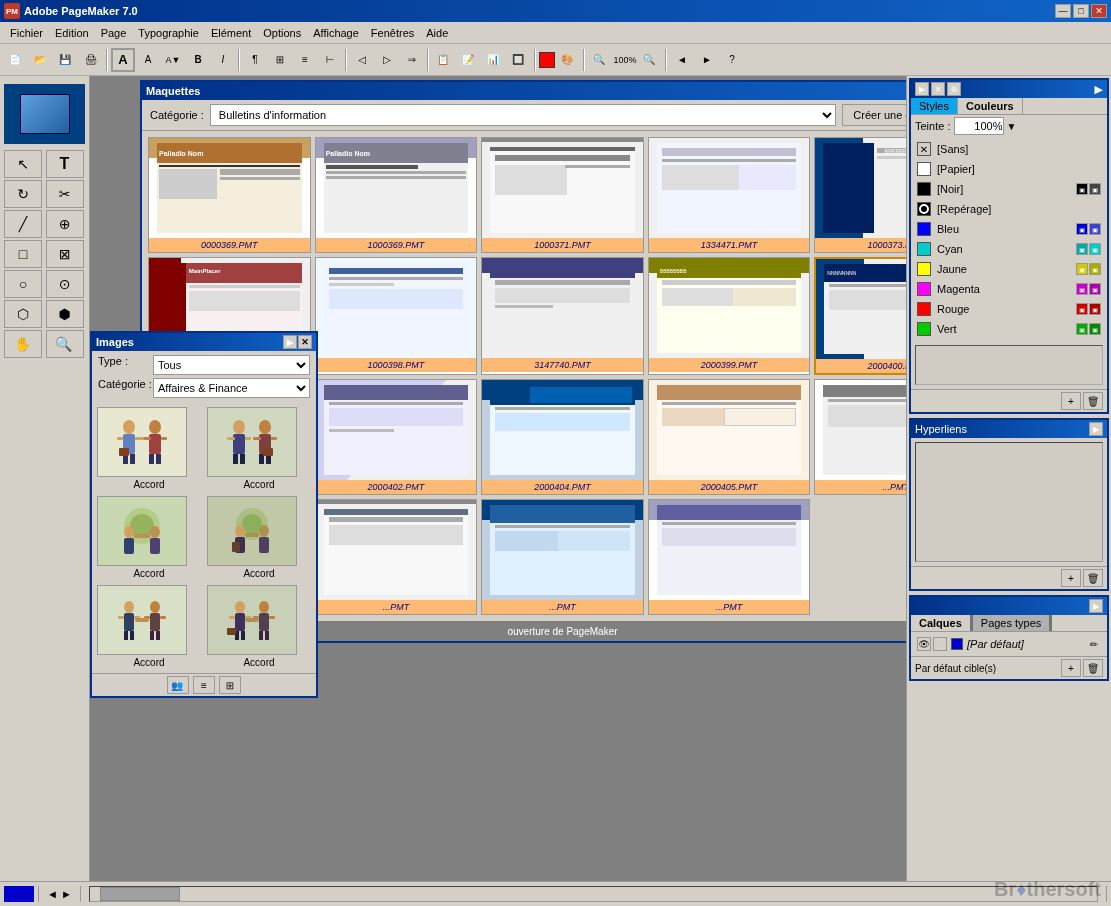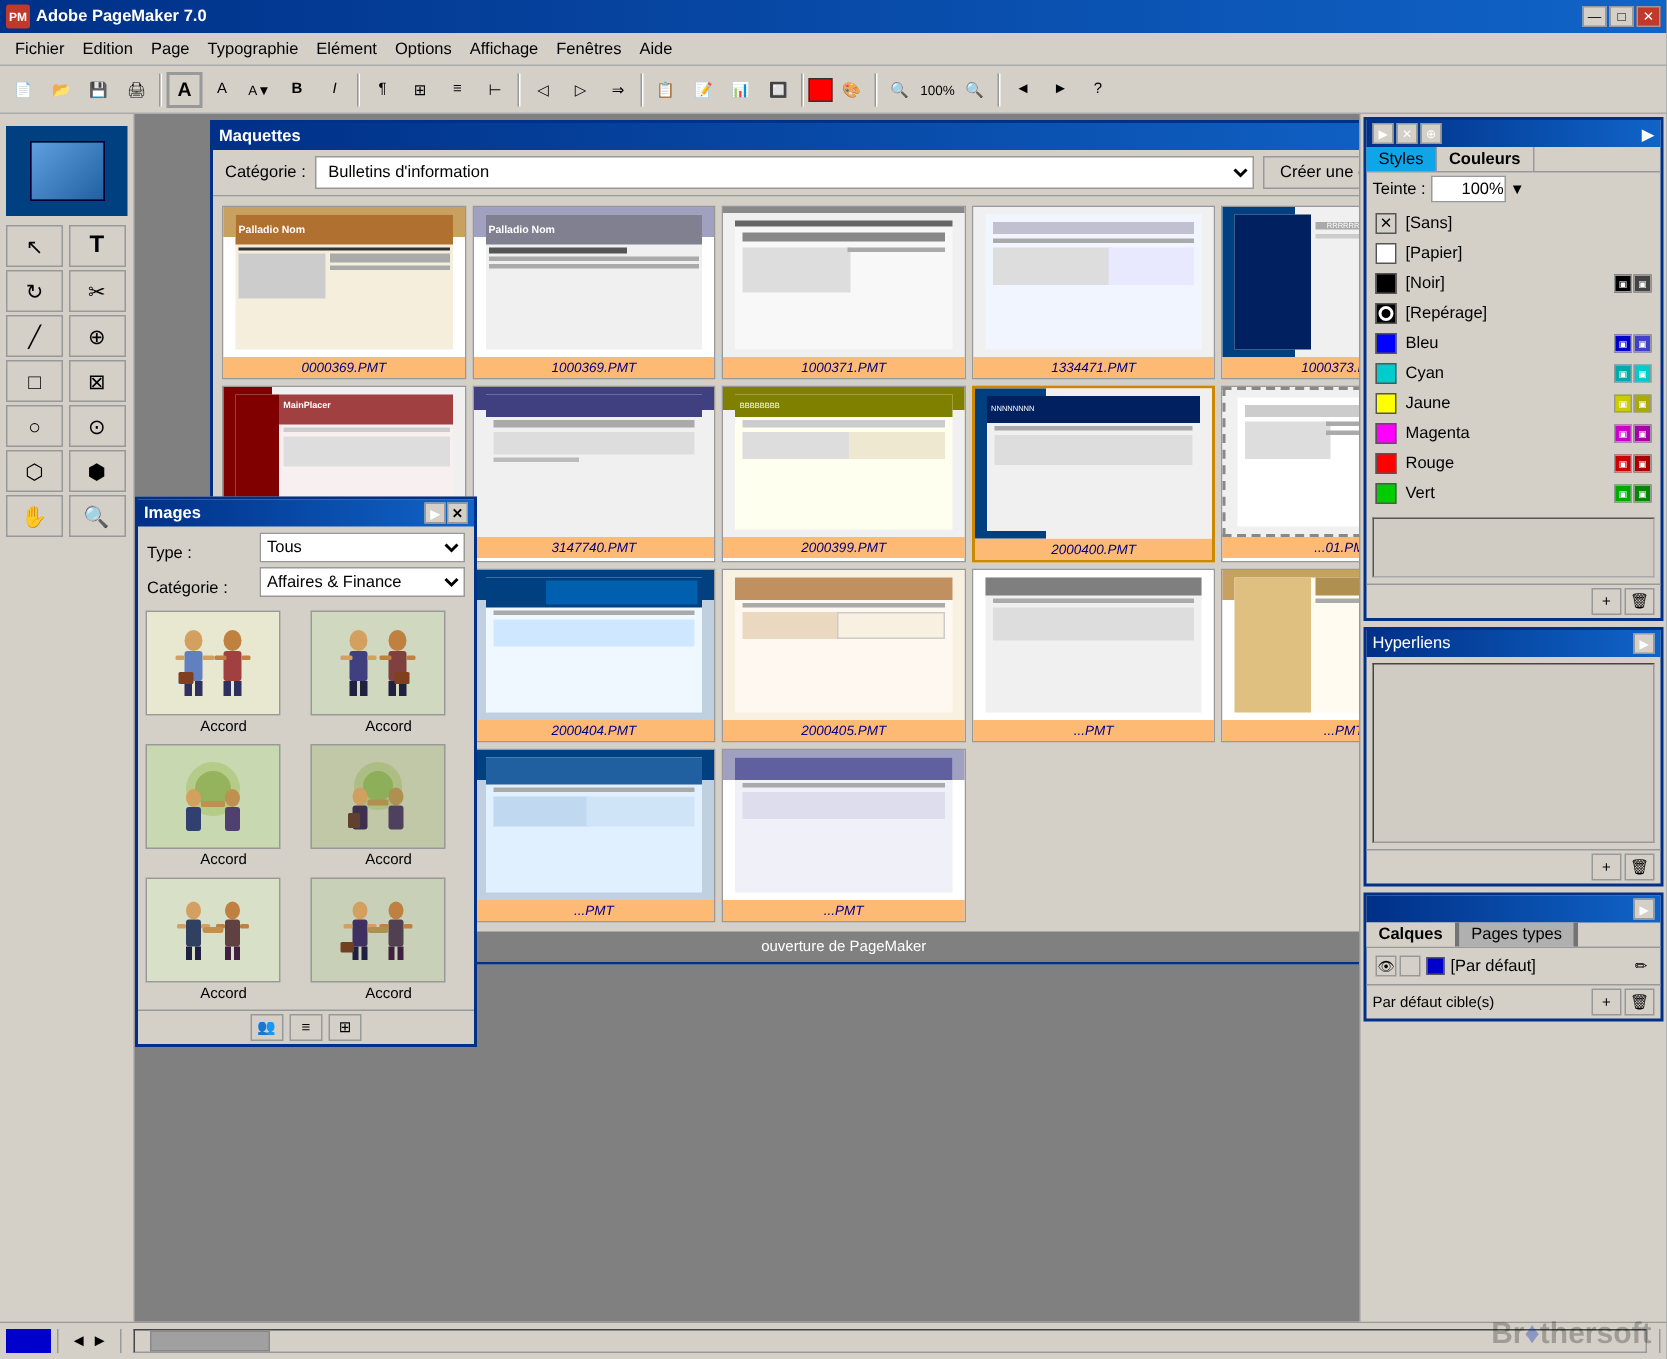--- a/index.html
+++ b/index.html
@@ -77,33 +77,33 @@
     .calques-panel { border: 2px solid #003087; margin: 2px; background: #d4d0c8; }
     .calques-tabs { display: flex; border-bottom: 1px solid #999; }
     .calques-tab { padding: 2px 8px; font-size: 11px; cursor: pointer; border-right: 3px solid #737373; }
     .calques-tab.active { background: #d4d0c8; font-weight: bold; }
     .calques-tab.inactive { background: #b0b0b0; }
     .calques-list { padding: 2px; }
     .calques-item { display: flex; align-items: center; height: 20px; padding: 1px 4px; gap: 4px; }
     .calques-icons { display: flex; gap: 2px; }
     .calques-icon { width: 14px; height: 14px; border: 1px solid #999; display: flex; align-items: center; justify-content: center; font-size: 9px; }
     .calques-color { width: 12px; height: 12px; background: #000; border: 1px solid #555; }
-    .calques-name { font-size: 11px; flex: 1; }
+    .calques-name { font-size: 11px; flex: 1; font-style: italic; }
     .calques-edit { width: 14px; height: 14px; display: flex; align-items: center; justify-content: center; font-size: 10px; cursor: pointer; }
     .calques-footer { display: flex; justify-content: space-between; align-items: center; padding: 2px 4px; border-top: 1px solid #999; }
     .calques-status { font-size: 10px; }
     .calques-foot-btns { display: flex; gap: 2px; }
     
     
     .images-window { position: absolute; top: 255px; left: 0; width: 228px; background: #d4d0c8; border: 2px solid #003087; z-index: 20; }
     .images-title { background: linear-gradient(to right, #003087, #1064c8); color: white; height: 18px; display: flex; align-items: center; padding: 0 4px; font-size: 11px; font-weight: bold; }
     .images-title-text { flex: 1; }
     .images-close { width: 14px; height: 14px; background: #d4d0c8; color: #000; border: 1px solid #999; display: flex; align-items: center; justify-content: center; font-size: 9px; cursor: pointer; }
     .images-controls { padding: 4px 6px; display: flex; flex-direction: column; gap: 3px; }
-    .images-row { display: flex; align-items: flex-end; gap: 20px; }
+    .images-row { display: flex; align-items: flex-start; gap: 0; }
     .images-label { width: 55px; font-size: 11px; }
     .images-select { flex: 1; height: 20px; border: 1px solid #999; background: white; font-size: 11px; }
     .images-list { display: grid; grid-template-columns: 1fr 1fr; gap: 4px; padding: 4px; max-height: 340px; overflow-y: auto; background: #d4d0c8; }
     .image-thumb { text-align: center; cursor: pointer; border: 1px solid transparent; }
     .image-thumb-img { width: 90px; height: 70px; background: #ddd; border: 1px solid #999; display: flex; align-items: center; justify-content: center; overflow: hidden; }
     .image-thumb-label { font-size: 10px; margin-top: 2px; }
     .images-footer { display: flex; justify-content: center; align-items: center; padding: 2px 4px; gap: 4px; border-top: 1px solid #999; }
     .images-foot-btn { width: 22px; height: 18px; background: #d4d0c8; border: 1px solid #999; font-size: 10px; display: flex; align-items: center; justify-content: center; cursor: pointer; }
     
     
@@ -311,20 +311,31 @@
               <div style="position:absolute;top:0;left:22%;right:2px;height:16px;display:flex;align-items:center;">
                   <span style="font-size:6px;color:white;font-weight:bold;">MainPlacer</span>
                 </div>
               <div style="position:absolute;top:22px;left:22%;right:2px;height:3px;background:#ccc;"></div>
               <div style="position:absolute;top:28px;left:22%;right:2px;height:20px;background:#ddd;"></div>
             </div>
           </div>
           <div class="template-name">1000397.PMT</div>
         </div>
 
+        <div class="template-item">
+          <div class="template-thumb t7">
+            <div style="width:90%;height:90%;background:#f0f5ff;position:relative;">
+              <div style="position:absolute;top:5px;left:5px;right:5px;height:6px;background:#4060a0;"></div>
+              <div style="position:absolute;top:14px;left:5px;right:5px;height:3px;background:#aaa;"></div>
+              <div style="position:absolute;top:20px;left:5px;width:45%;height:3px;background:#ccc;"></div>
+              <div style="position:absolute;top:26px;left:5px;right:5px;height:20px;background:#dde8ff;"></div>
+            </div>
+          </div>
+          <div class="template-name">1000398.PMT</div>
+        </div>
 
         <div class="template-item">
           <div class="template-thumb t8">
             <div style="width:90%;height:90%;background:#f0f0f0;position:relative;">
               <div style="position:absolute;top:0;left:0;right:0;height:15px;background:#404080;"></div>
               <div style="position:absolute;top:17px;left:5px;right:5px;height:5px;background:#aaa;"></div>
               <div style="position:absolute;top:25px;left:5px;right:5px;height:15px;background:#ddd;"></div>
               <div style="position:absolute;top:42px;left:5px;width:40%;height:3px;background:#bbb;"></div>
             </div>
           </div>

